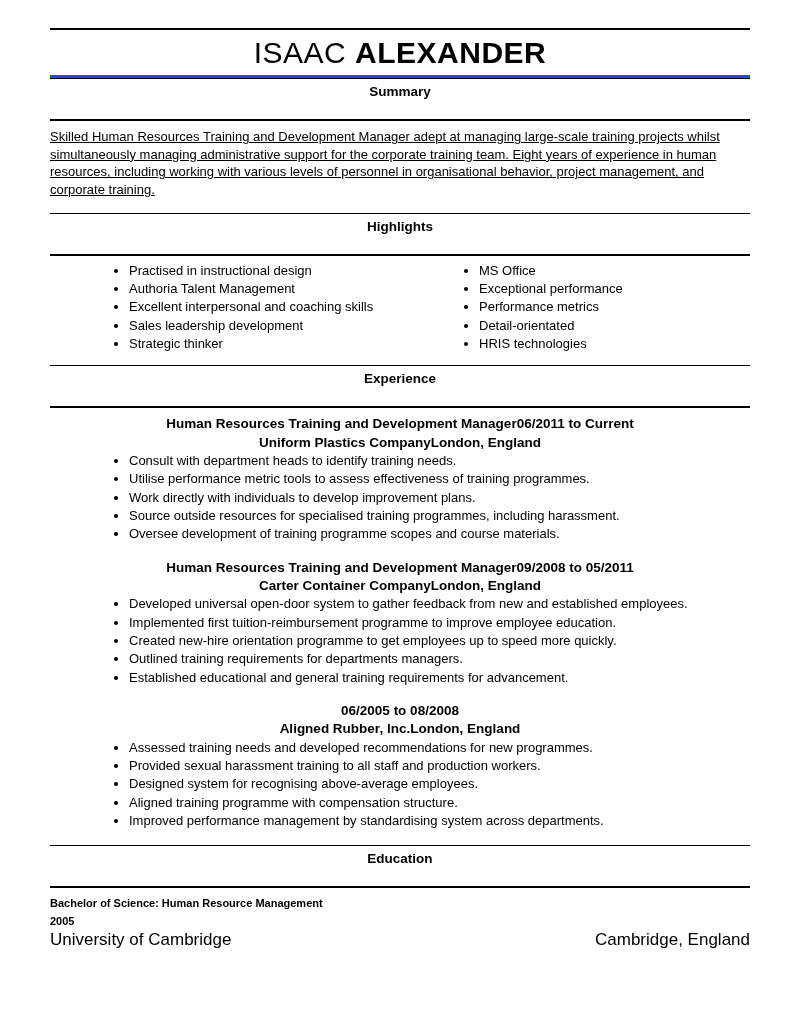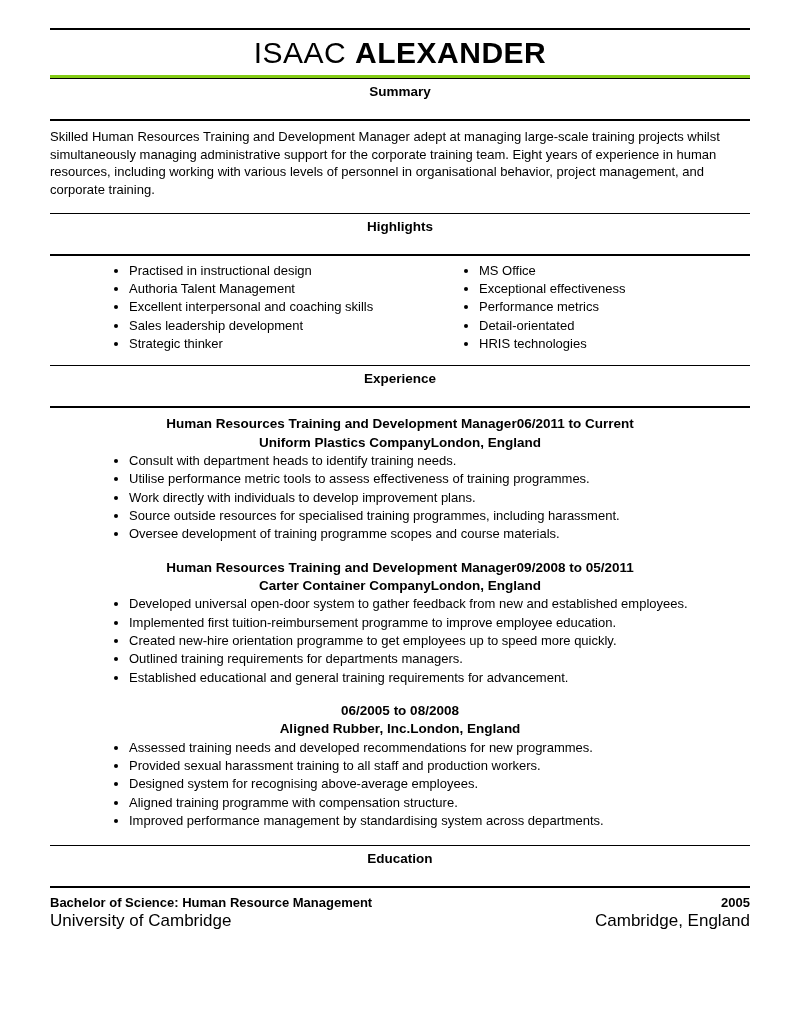--- a/index.html
+++ b/index.html
@@ -14,21 +14,21 @@
     color: #000000;
     overflow: hidden;
   }
   .page {
     padding: 28px 50px 0 50px;
   }
   
   .header { text-align: center; }
   .name-block {
     border-top: 2px solid #000;
-    border-bottom: 3px solid #84cc16;
+    border-bottom: 3px solid #1d4ed8;
     padding: 6px 0 5px 0;
   }
   .name {
     font-size: 30px;
     letter-spacing: 0.5px;
     white-space: nowrap;
   }
   .name .first { font-weight: 400; }
   .name .last  { font-weight: 700; }
   .contact {
@@ -42,20 +42,21 @@
     text-align: center;
     font-size: 13.5px;
     font-weight: 700;
     padding: 5px 0 20px 0;
   }
   
   .summary-text {
     font-size: 13px;
     line-height: 17.7px;
     margin: 7px 0 14px 0;
+    text-decoration: underline;
   }
   
   .highlights-cols {
     display: flex;
     margin: 6px 0 12px 0;
   }
   .hl-col { width: 50%; }
   ul.bullets {
     margin: 0;
     padding: 0 0 0 43px;
@@ -75,21 +76,21 @@
   }
   
   .edu { margin: 6px 0 0 0; }
   .edu-row {
     display: flex;
     justify-content: space-between;
     font-size: 17px;
     line-height: 18.2px;
     white-space: nowrap;
   }
-  .edu-row.primary { font-size: 13px; font-weight: 700; }
+  .edu-row.primary { font-size: 11px; font-weight: 700; flex-direction: column; }
 </style>
 </head>
 <body>
 
 <div class="page">
 
   <div class="header">
     <div class="name-block">
       <div class="name">
         <span class="first">ISAAC</span>
@@ -113,21 +114,21 @@
             <li>Authoria Talent Management</li>
             <li>Excellent interpersonal and coaching skills</li>
             <li>Sales leadership development</li>
             <li>Strategic thinker</li>
           </ul>
       </div>
       <div class="hl-col">
         <ul class="bullets">
 
         <li>MS Office</li>
-            <li>Exceptional effectiveness</li>
+            <li>Exceptional performance</li>
             <li>Performance metrics</li>
             <li>Detail-orientated</li>
             <li>HRIS technologies</li>
           </ul>
       </div>
     </div>
   </div>
 
   <div>
     <div class="section-heading">Experience</div>

